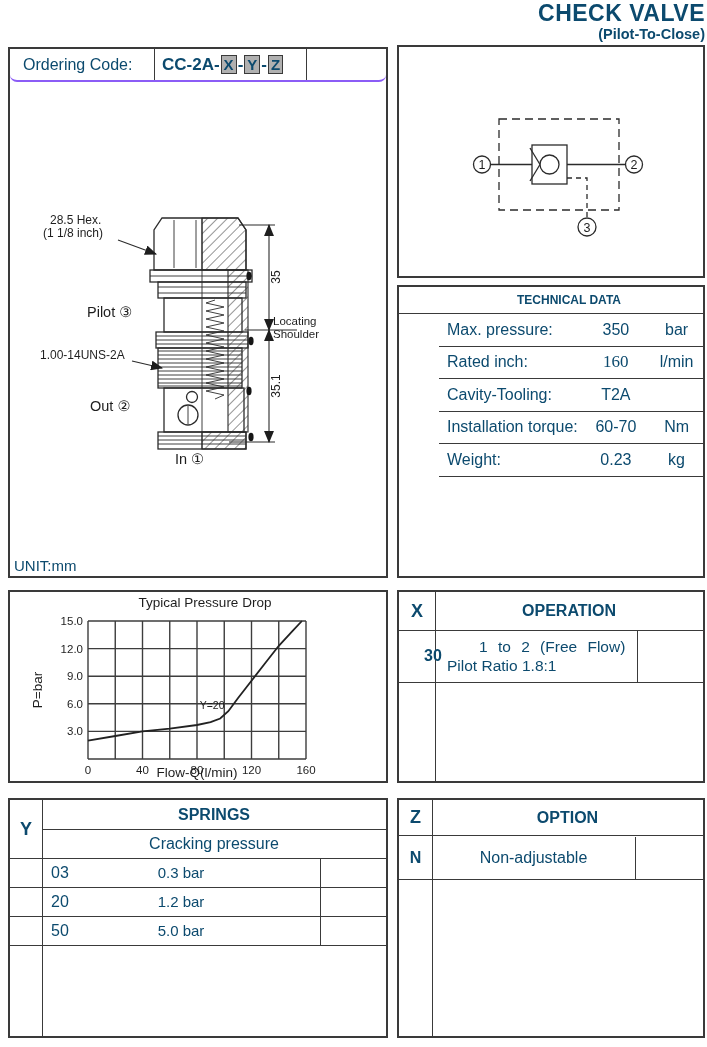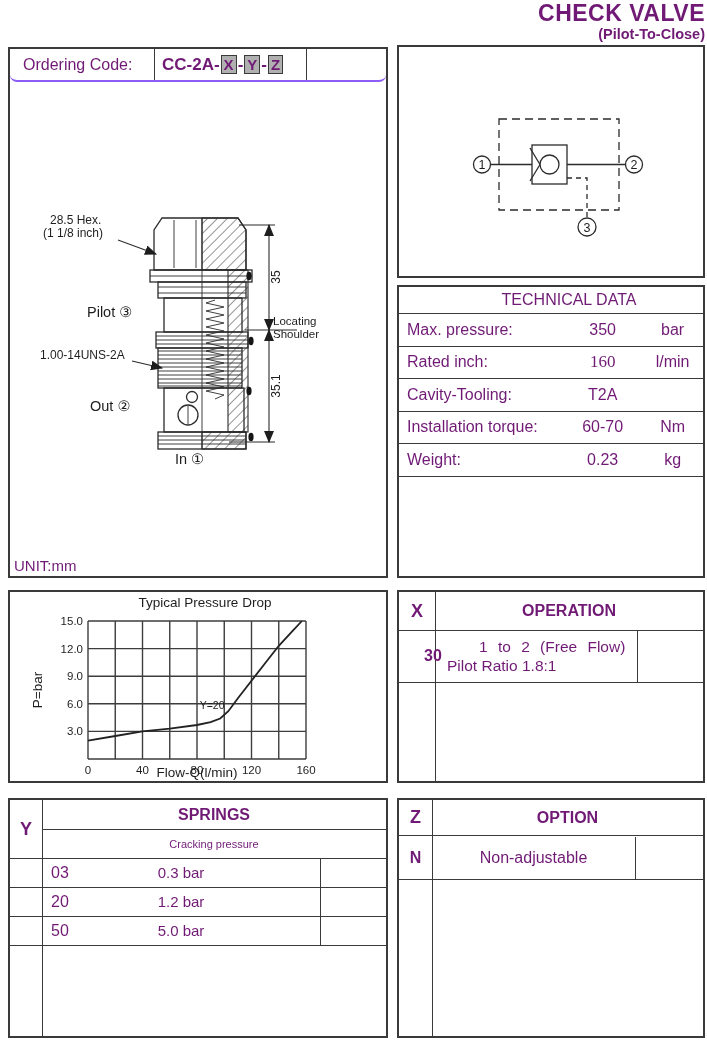--- a/index.html
+++ b/index.html
@@ -1,17 +1,17 @@
 <!DOCTYPE html>
 <html><head>
 <meta charset="utf-8">
 <style>
   html,body{margin:0;padding:0;background:#fff;}
   .page{position:relative;width:707px;height:1047px;background:#fff;overflow:hidden;
-        font-family:"Liberation Sans",sans-serif;color:#701a75;}
+        font-family:"Liberation Sans",sans-serif;color:#0c4a6e;}
   .box{position:absolute;border:2px solid #3a3a3a;background:#fff;box-sizing:border-box;}
 
   
   .title{position:absolute;top:0;right:2px;font-size:23px;font-weight:bold;letter-spacing:.5px;}
   .subtitle{position:absolute;top:26px;right:2px;font-size:14.5px;font-weight:bold;}
 
   
   .main-box{left:8px;top:47px;width:380px;height:531px;}
   .ordering-row{position:absolute;left:0;top:0;right:0;height:31px;border-bottom:2px solid #8b5cf6;display:flex;border-radius:7px;}
   .oc-label{width:145px;border-right:1.5px solid #3a3a3a;display:flex;align-items:center;padding-left:13px;
@@ -22,22 +22,22 @@
         font-size:15px;line-height:17px;font-weight:bold;}
   .unit-label{position:absolute;left:4px;bottom:2px;font-size:15px;}
   .valve-svg{position:absolute;left:0;top:0;pointer-events:none;}
 
   
   .symbol-box{left:397px;top:45px;width:308px;height:233px;}
 
   
   .tech-box{left:397px;top:285px;width:308px;height:293px;}
   .tech-header{height:26px;border-bottom:1.5px solid #3a3a3a;display:flex;align-items:center;justify-content:center;
-               font-size:16px;font-weight:normal;padding-left:36px;}
-  .tech-row{height:31.5px;border-bottom:1.5px solid #3a3a3a;display:flex;align-items:center;font-size:16px;}
+               font-size:12px;font-weight:bold;padding-left:36px;}
+  .tech-row{height:31.5px;border-bottom:1.5px solid #3a3a3a;display:flex;align-items:center;font-size:16px;margin-left:40px;}
   .tech-label{flex:0 0 54%;padding-left:8px;box-sizing:border-box;}
   .tech-value{flex:0 0 26%;text-align:center;}
   .tech-unit{flex:0 0 20%;text-align:center;}
   .tech-row:nth-of-type(3) .tech-value{font-family:"Liberation Serif",serif;font-size:17px;}
 
   
   .chart-box{left:8px;top:590px;width:380px;height:193px;}
 
   
   .op-box{left:397px;top:590px;width:308px;height:193px;}
@@ -55,21 +55,21 @@
   .op-rdiv{position:absolute;left:238px;top:38px;height:52px;border-left:1.5px solid #3a3a3a;}
 
   
   .spr-box{left:8px;top:798px;width:380px;height:240px;}
   .spr-vline{position:absolute;left:32px;top:0;bottom:0;border-left:1.5px solid #3a3a3a;}
   .spr-y{position:absolute;left:0;top:0;width:32px;height:59px;display:flex;align-items:center;justify-content:center;
          font-size:18px;font-weight:bold;}
   .spr-h1{position:absolute;left:32px;right:0;top:0;height:29px;border-bottom:1.5px solid #3a3a3a;
           display:flex;align-items:center;justify-content:center;font-size:16px;font-weight:bold;}
   .spr-h2{position:absolute;left:0;right:0;top:30.5px;height:27px;border-bottom:1.5px solid #3a3a3a;}
-  .spr-h2 div{margin-left:32px;height:100%;display:flex;align-items:center;justify-content:center;font-size:11px;}
+  .spr-h2 div{margin-left:32px;height:100%;display:flex;align-items:center;justify-content:center;font-size:16px;}
   .spr-row{position:absolute;left:0;right:0;height:27.5px;border-bottom:1.5px solid #3a3a3a;}
   .spr-code{position:absolute;left:0;top:0;width:32px;height:100%;display:flex;align-items:center;justify-content:center;
          font-size:16px;font-weight:normal;padding-left:34px;}
   .spr-val{position:absolute;left:32px;width:278px;top:0;height:100%;display:flex;align-items:center;justify-content:center;
          font-size:15px;}
   .spr-rdiv{position:absolute;left:310px;top:59px;height:87px;border-left:1.5px solid #3a3a3a;}
 
   
   .opt-box{left:397px;top:798px;width:308px;height:240px;}
   .opt-vline{position:absolute;left:33px;top:0;bottom:0;border-left:1.5px solid #3a3a3a;}

